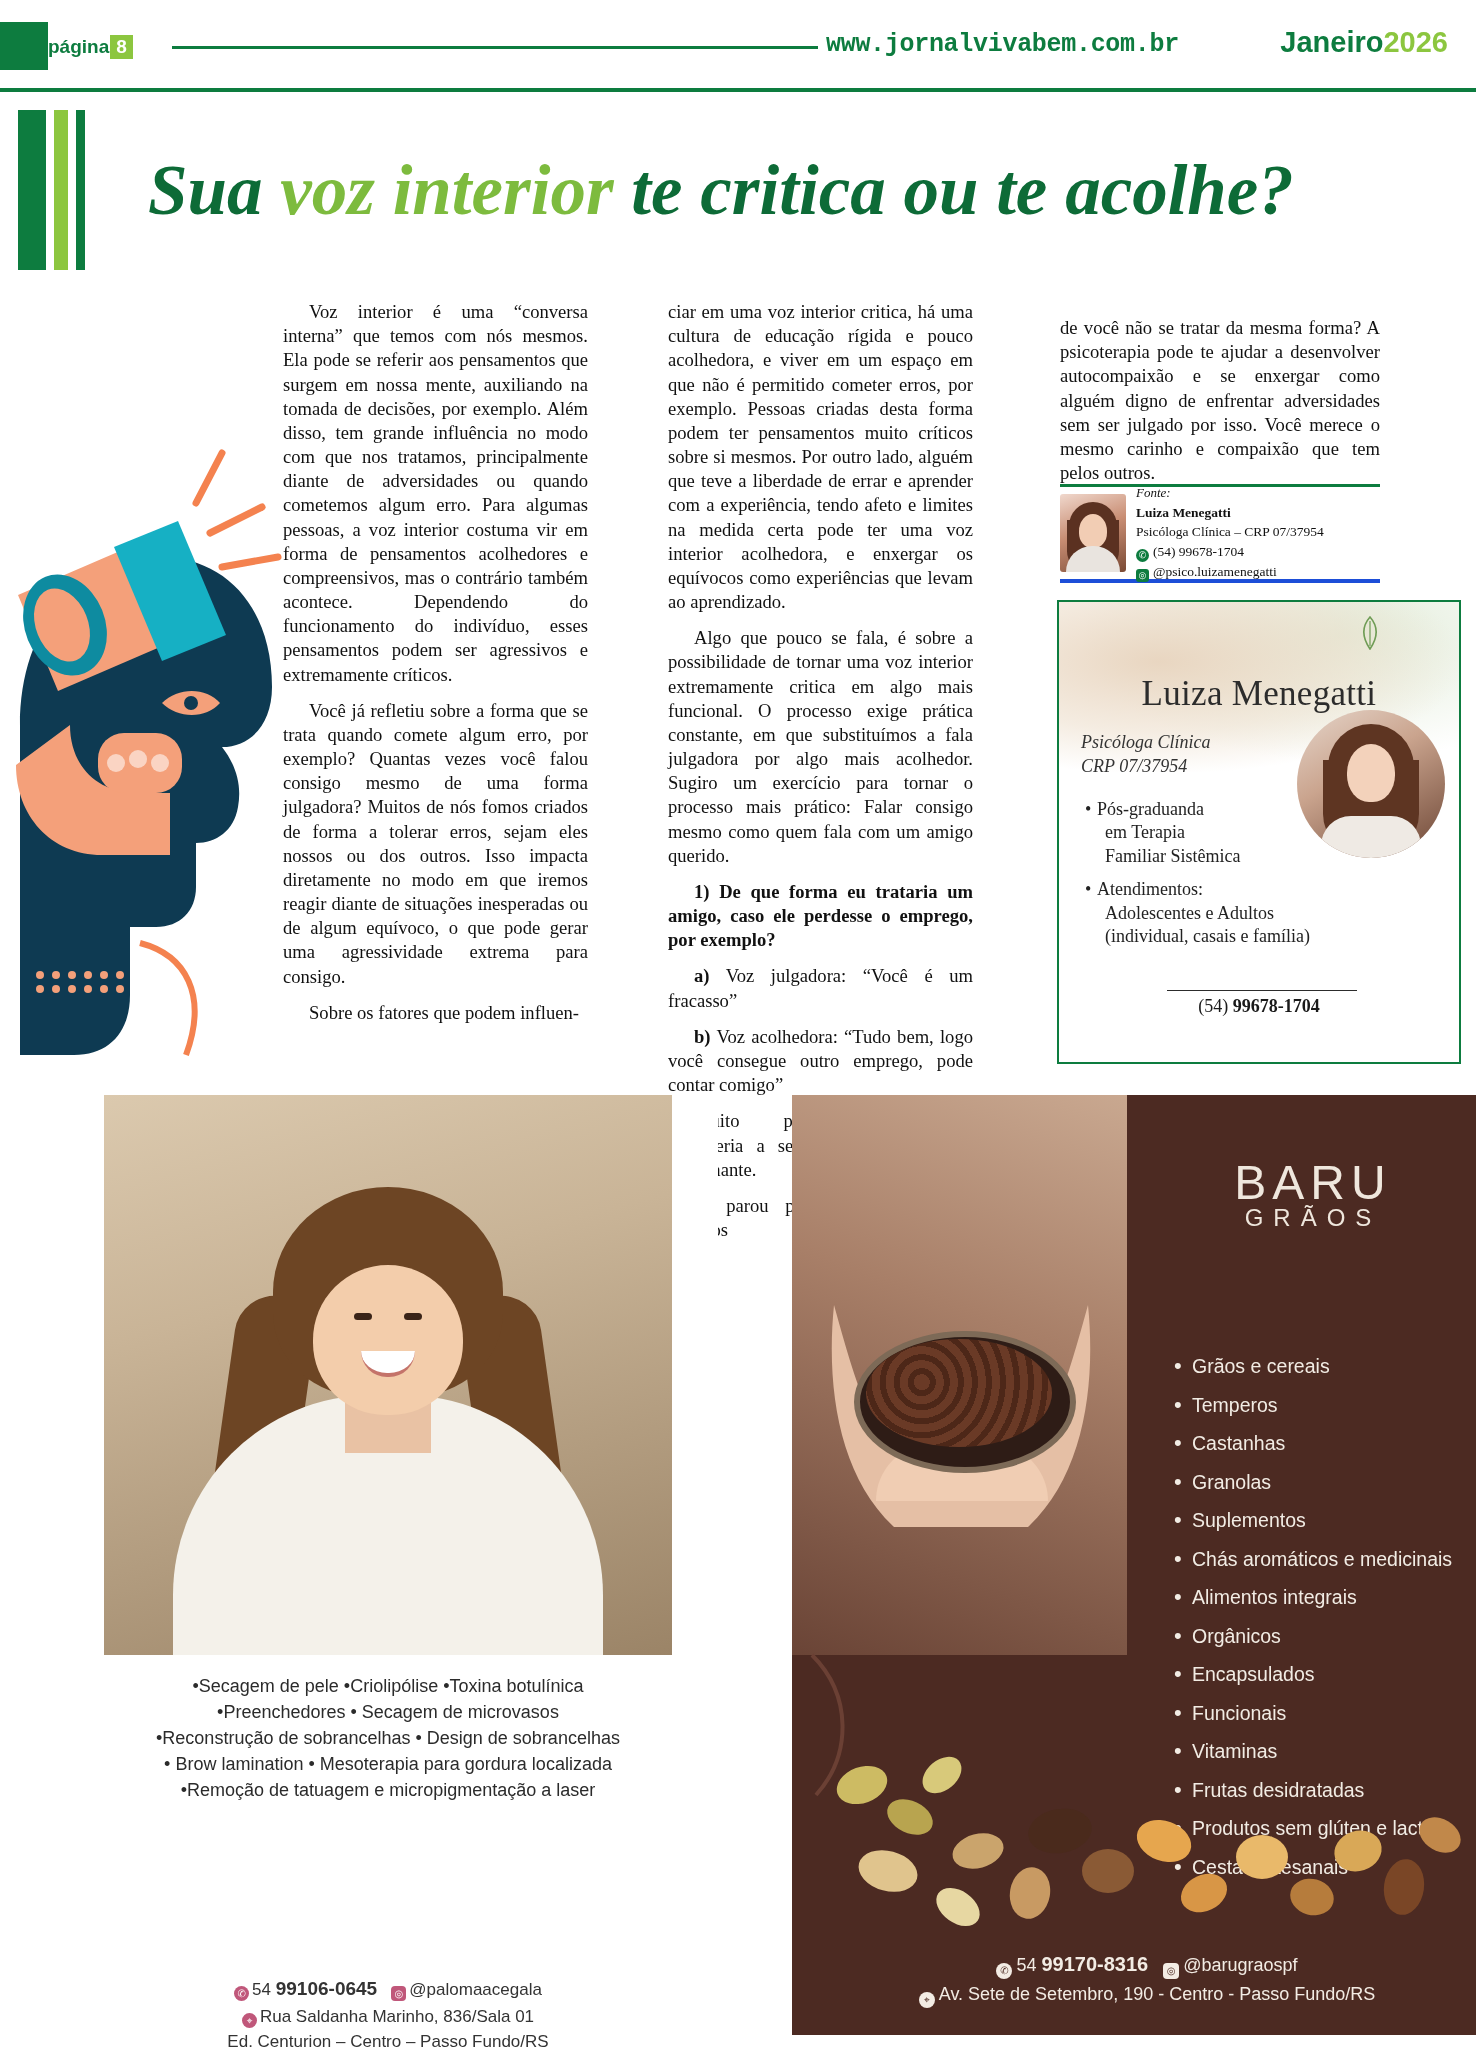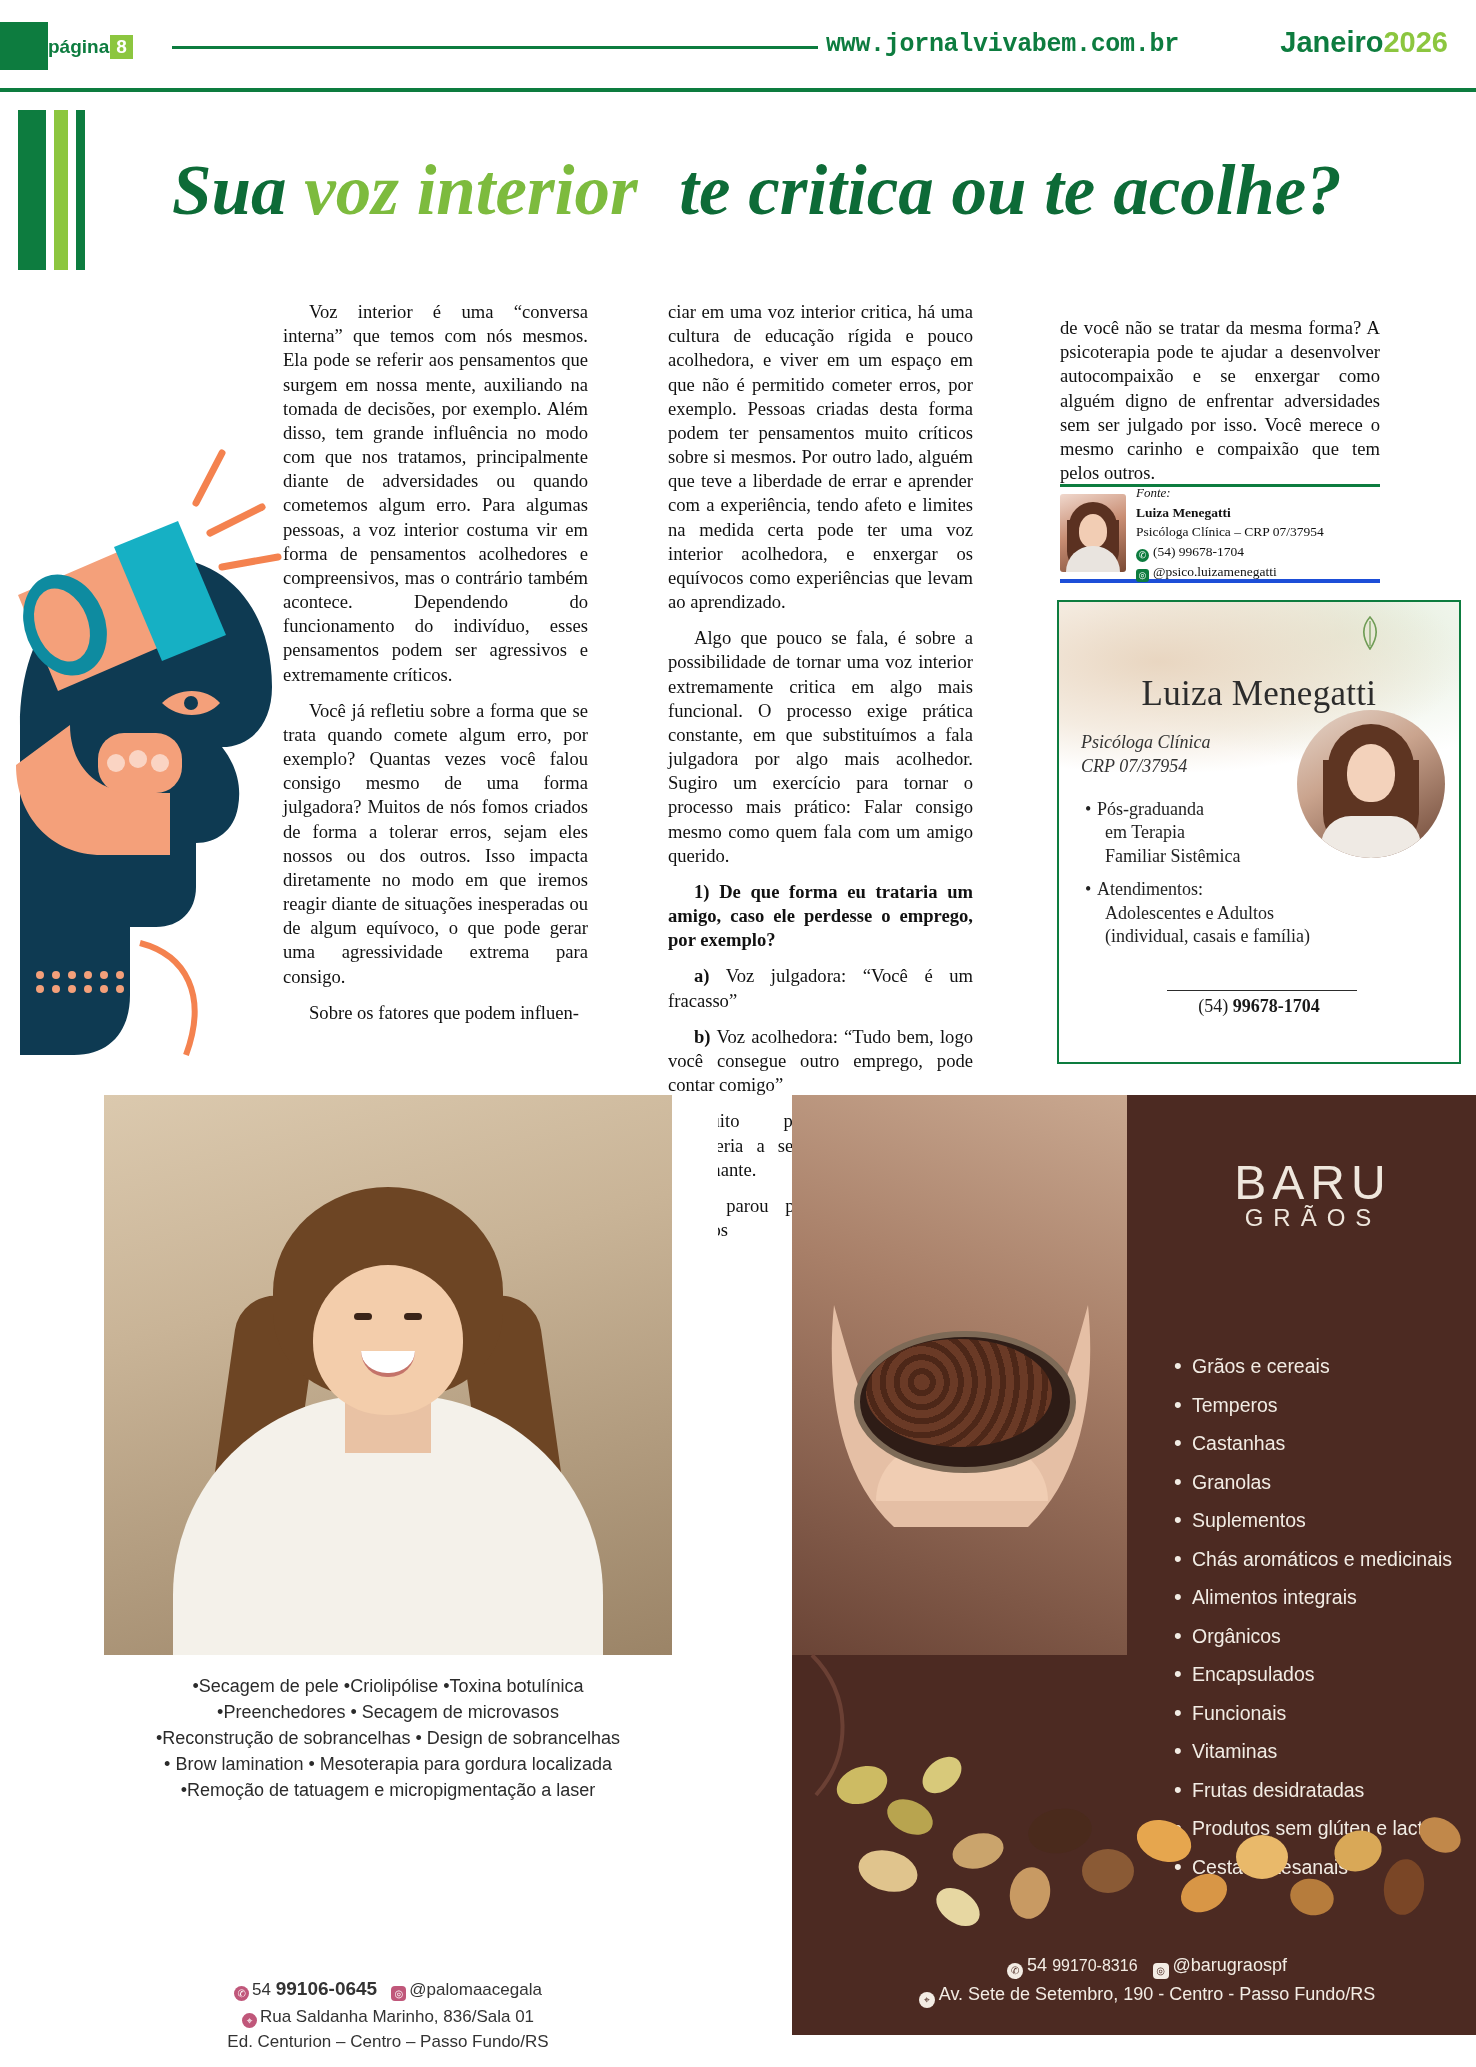--- a/index.html
+++ b/index.html
@@ -28,21 +28,21 @@
 
   
   .title-bars{position:absolute;left:18px;top:110px;width:86px;height:160px;}
   .title-bars .b1{position:absolute;left:0;top:0;width:28px;height:160px;background:#0d7c3f;}
   .title-bars .b2{position:absolute;left:36px;top:0;width:14px;height:160px;background:#8cc63f;}
   .title-bars .b3{position:absolute;left:58px;top:0;width:9px;height:160px;background:#0d7c3f;}
   .headline{position:absolute;left:148px;top:108px;width:1310px;
     font-family:"Liberation Serif", serif;font-weight:bold;font-size:71px;line-height:0.96;
     color:#0d6b37;}
   .headline .hl-green{color:#7dbb3e;font-style:italic;}
-  .headline .hl-it{font-style:italic;margin-left:24px;}
+  .headline .hl-it{font-style:italic;}
 
   
   .illus{position:absolute;left:10px;top:295px;width:280px;height:790px;}
 
   
   .col{position:absolute;font-family:"Liberation Serif", serif;font-size:18.6px;line-height:1.30;
     color:#111;text-align:justify;}
   .col p{margin:0 0 12px 0;text-indent:26px;}
   .col p.noind{text-indent:0;}
   .col1{left:283px;top:300px;width:305px;}
@@ -158,21 +158,21 @@
   .ad-baru .brand{position:absolute;right:24px;top:60px;width:330px;text-align:center;
     font-family:"Liberation Sans", sans-serif;color:#efe7dd;}
   .ad-baru .brand .b1{font-size:48px;letter-spacing:6px;}
   .ad-baru .brand .b2{font-size:24px;letter-spacing:10px;margin-top:-6px;}
   .ad-baru ul{position:absolute;left:382px;top:262px;width:320px;margin:0;padding:0;list-style:none;
     font-family:"Liberation Sans", sans-serif;font-size:19.5px;line-height:1.0;color:#f2ece4;}
   .ad-baru ul li{margin-bottom:19px;padding-left:18px;position:relative;}
   .ad-baru ul li:before{content:"•";position:absolute;left:0;top:-2px;font-size:22px;}
   .ad-baru .bcontact{position:absolute;left:0;bottom:26px;width:710px;text-align:center;
     font-family:"Liberation Sans", sans-serif;font-size:18px;line-height:1.6;color:#f3ece4;}
-  .ad-baru .bcontact .big{font-weight:normal;font-size:16px;margin-top:28px;}
+  .ad-baru .bcontact .big{font-weight:bold;font-size:20px;margin-top:28px;}
   .icw{display:inline-block;width:16px;height:16px;border-radius:50%;background:#f3ece4;color:#4c2a22;
     font-size:10px;line-height:16px;text-align:center;vertical-align:-3px;margin-right:4px;
     font-family:"Liberation Sans", sans-serif;}
   .icw.sq{border-radius:4px;}
   .nutbits{position:absolute;left:0;bottom:70px;width:710px;height:330px;pointer-events:none;}
 </style>
 </head>
 <body>
 
 <div class="page">

